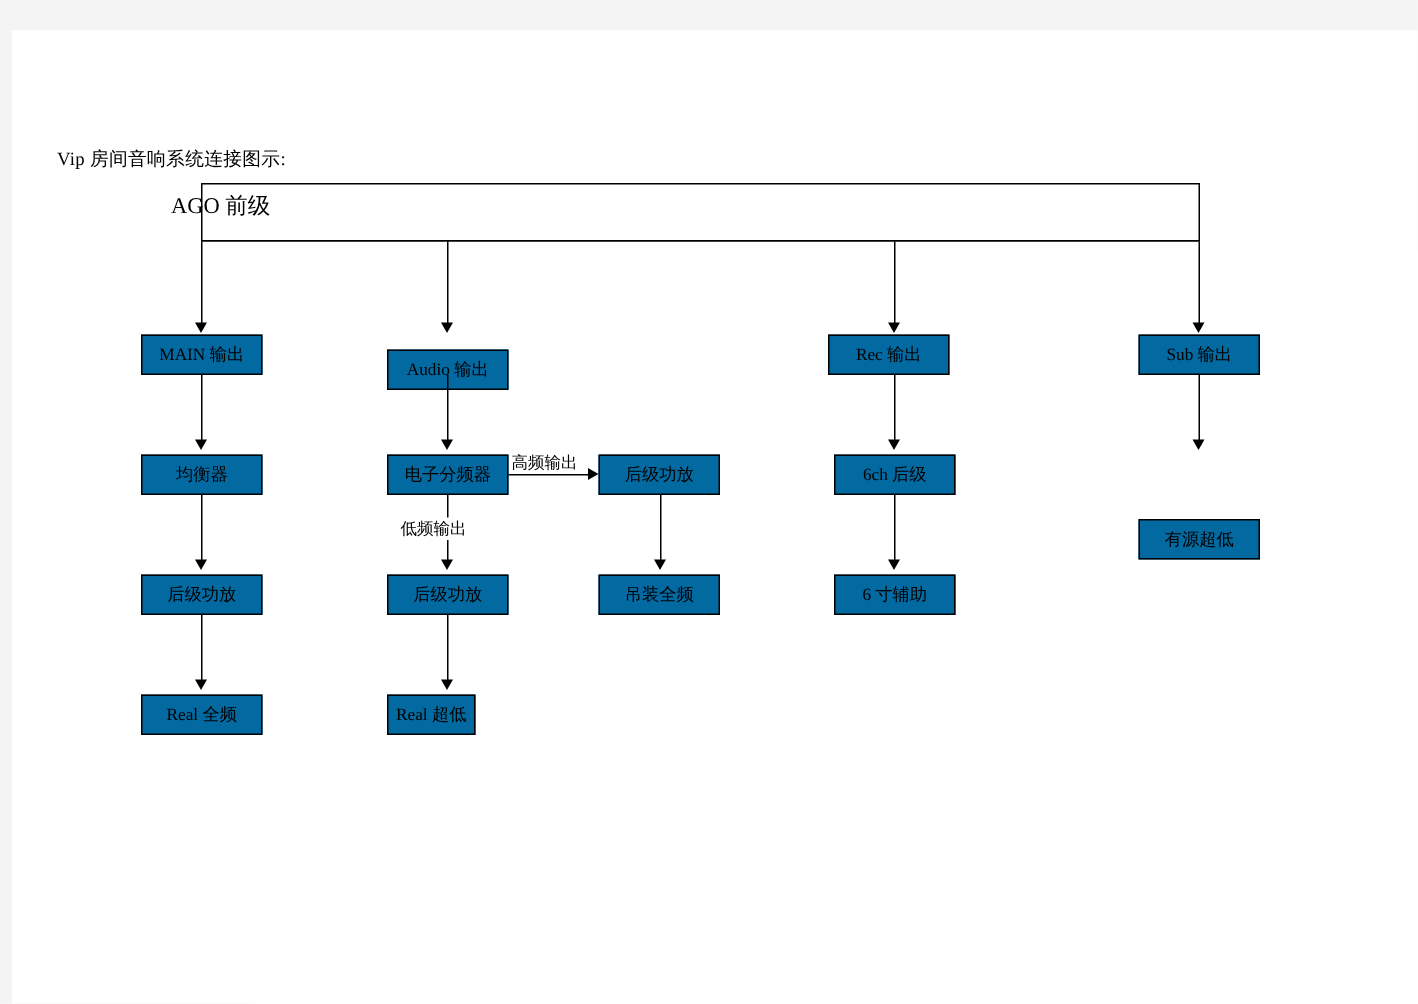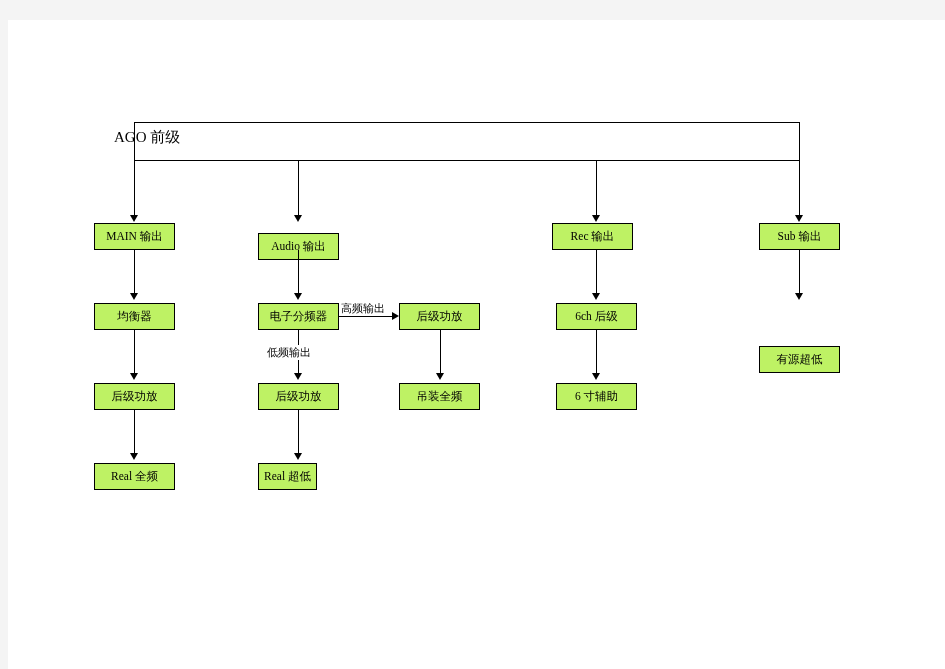--- a/index.html
+++ b/index.html
@@ -63,21 +63,21 @@
     top: 140px;
     width: 666px;
     height: 1px;
     background: #000;
   }
   
   .node {
     position: absolute;
     border: 1px solid #000;
     box-sizing: border-box;
-    background: #bef264;
+    background: #0369a1;
     display: flex;
     align-items: center;
     justify-content: center;
     font-size: 11.5px;
     color: #000;
     white-space: nowrap;
     height: 27px;
   }
   
   .vline {
@@ -111,20 +111,21 @@
     white-space: nowrap;
     background: #fff;
   }
 </style>
 </head>
 <body>
 
 <div id="page">
   <div id="canvas">
 
+    <div class="doc-title">Vip 房间音响系统连接图示:</div>
 
     <div class="bus-box"></div>
     <div class="bus-label">AGO 前级</div>
     <div class="bus-rail"></div>
 
     <div class="vline" style="left:126px; top:141px; height:57px;"></div>
     <div class="arrow-down" style="left:122px; top:195px;"></div>
 
     <div class="vline" style="left:290px; top:141px; height:57px;"></div>
     <div class="arrow-down" style="left:286px; top:195px;"></div>

